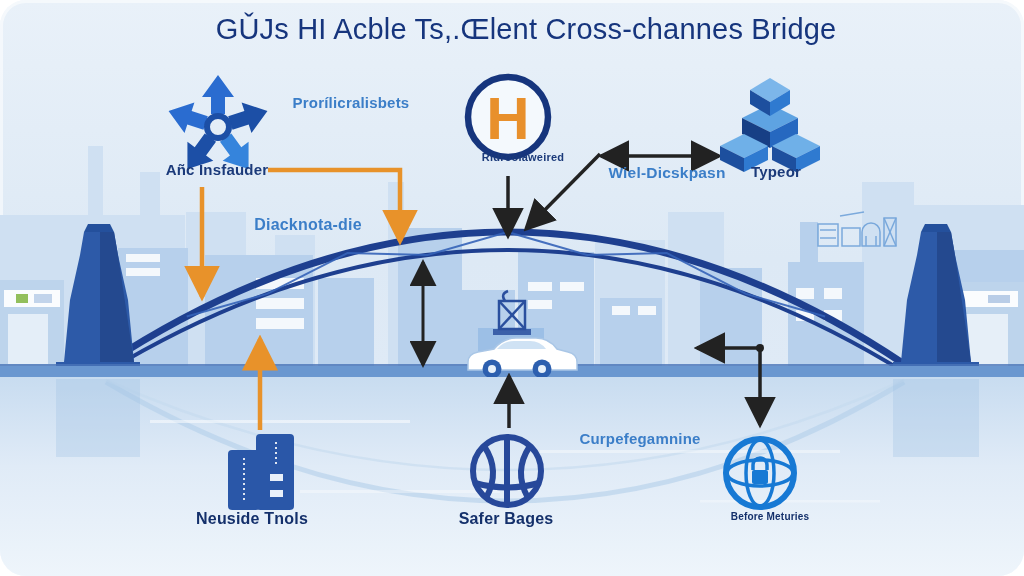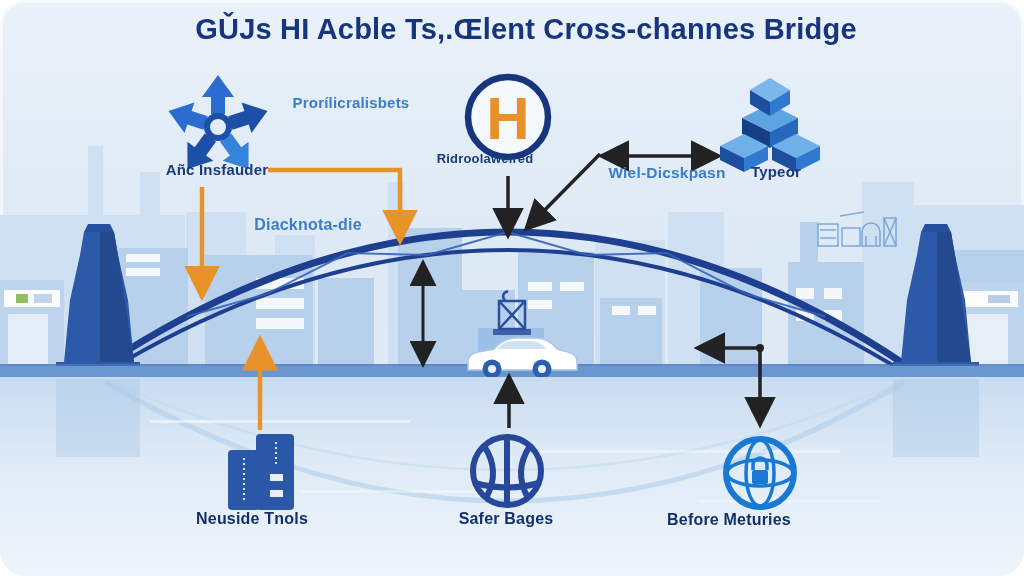--- a/index.html
+++ b/index.html
@@ -13,21 +13,21 @@
   .abs{position:absolute;}
   .label{
     position:absolute;font-weight:bold;transform:translateX(-50%);
     white-space:nowrap;text-align:center;letter-spacing:.2px;
   }
   .navy{color:#1b3a7a;}
   .deep{color:#14306b;text-align:center;}
   .blue{color:#3b7ec8;padding-left:12px;}
   .title{
     position:absolute;left:526px;top:13px;transform:translateX(-50%);
-    font-size:29px;font-weight:700;color:#16357d;white-space:nowrap;letter-spacing:.2px;
+    font-size:29px;font-weight:400;color:#16357d;white-space:nowrap;letter-spacing:.2px;
   }
 </style>
 </head>
 <body>
 
 <div class="frame">
 
   <svg class="abs" style="left:0;top:0" width="1024" height="576" viewBox="0 0 1024 576">
     <defs>
       <linearGradient id="water" x1="0" y1="0" x2="0" y2="1">
@@ -262,29 +262,30 @@
       <circle cx="45" cy="45" r="34" stroke-width="6"></circle>
       <ellipse cx="45" cy="45" rx="14" ry="33" stroke-width="3.5"></ellipse>
       <ellipse cx="45" cy="45" rx="33" ry="13" stroke-width="3.5"></ellipse>
       <path d="M38,42 v-5 a7,7 0 0 1 14,0 v5" stroke-width="3.5"></path>
     </g>
     <rect x="37" y="42" width="16" height="14" rx="2" fill="#1779d4"></rect>
   </svg>
 
   <div class="label blue" style="left:345px;top:94px;font-size:15px">Prorílicralisbets</div>
   <div class="label navy" style="left:217px;top:161px;font-size:15px">Añc Insfauder</div>
-  <div class="label navy" style="left:485px;top:151px;font-size:13px">Ridroolaweired</div>
+  <div class="label navy" style="left:523px;top:151px;font-size:11px">Ridroolaweired</div>
   <div class="label blue" style="left:661px;top:164px;font-size:15.5px">Wiel-Dicskpasn</div>
   <div class="label navy" style="left:776px;top:163px;font-size:15px">Typeor</div>
 
   <div class="label blue" style="left:302px;top:214px;font-size:16px;line-height:22px">
     <div>Diacknota-die</div>
   </div>
 
 
   <div class="label blue" style="left:634px;top:428px;font-size:15px;line-height:21px">
+    <div>Curpefegamnine</div>
   </div>
 
   <div class="label deep" style="left:252px;top:510px;font-size:16px">Neuside Tnols</div>
   <div class="label deep" style="left:506px;top:510px;font-size:16px">Safer Bages</div>
-  <div class="label deep" style="left:729px;top:511px;font-size:16px">Before Meturies</div>
+  <div class="label deep" style="left:770px;top:511px;font-size:10px">Before Meturies</div>
 
 </div>
 
 </body></html>

